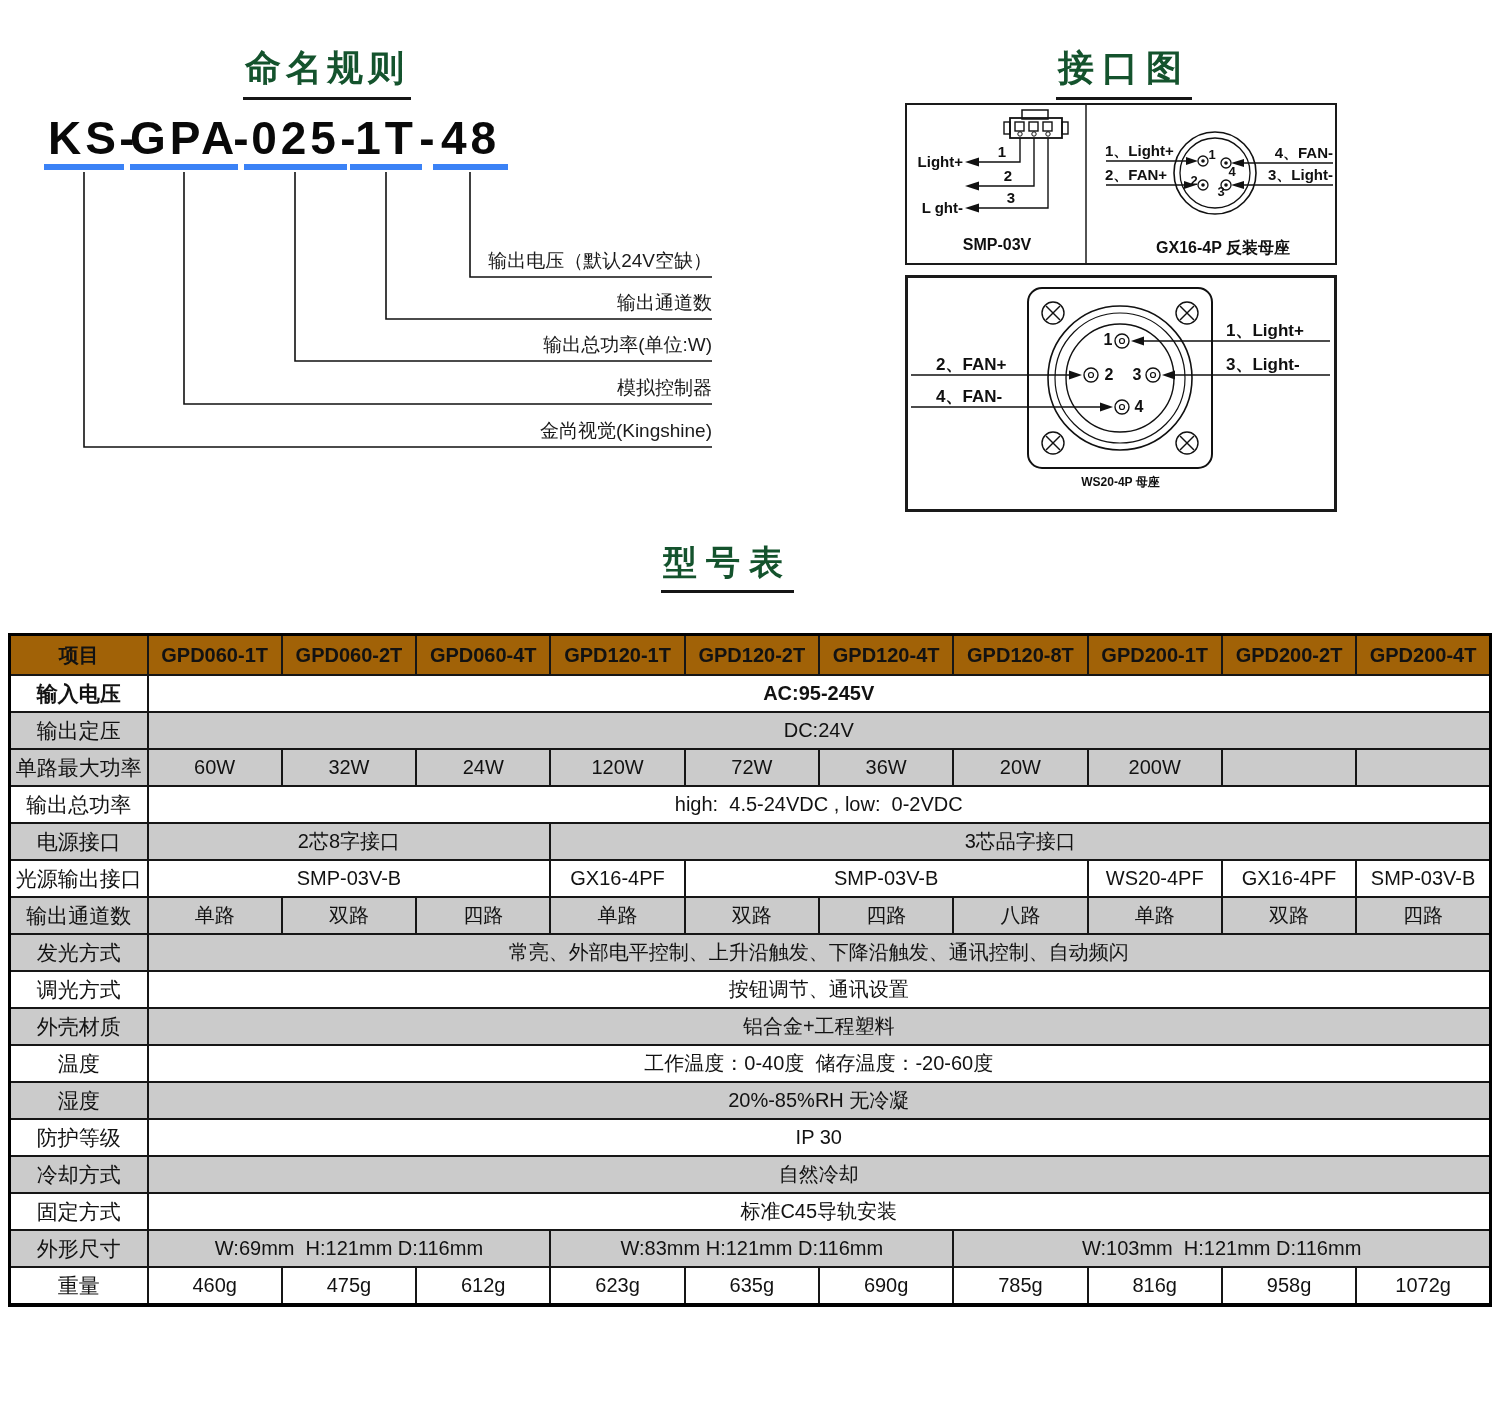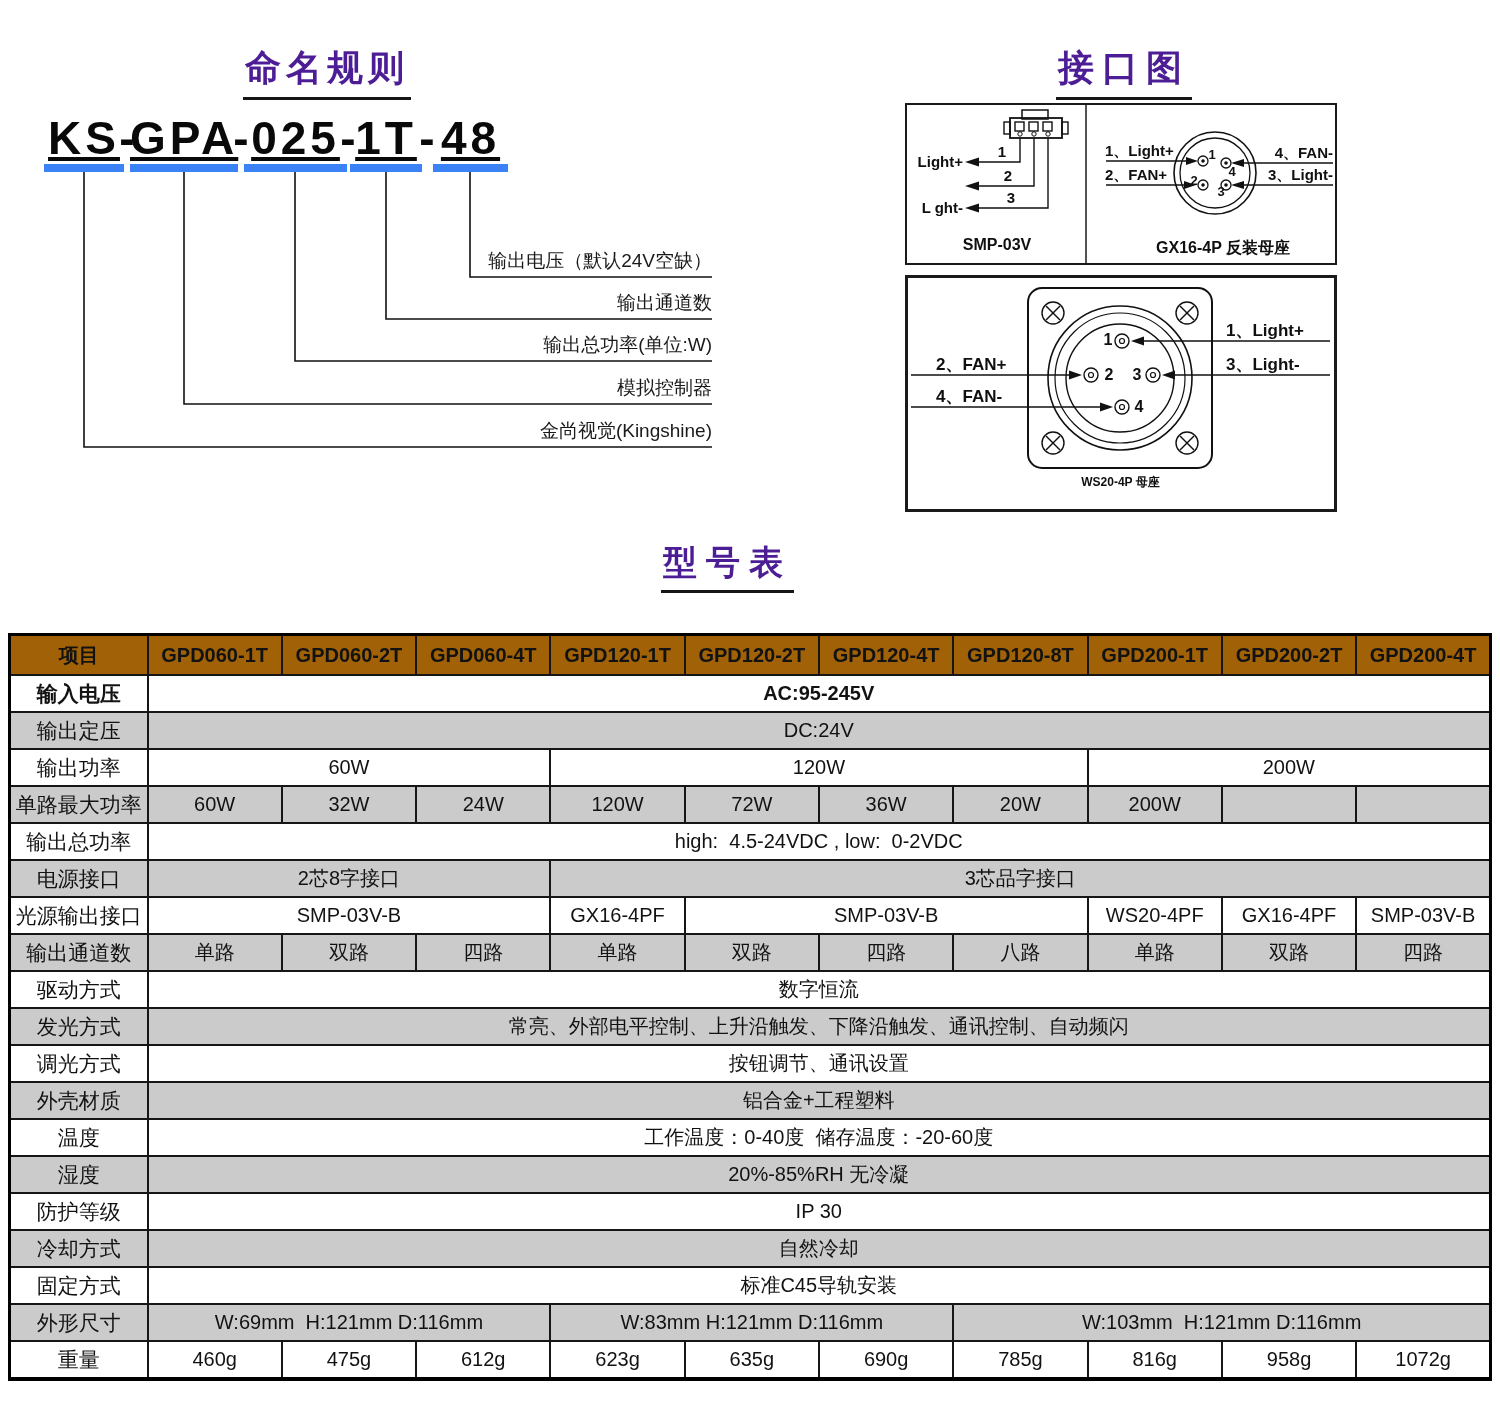--- a/index.html
+++ b/index.html
@@ -2,26 +2,26 @@
 <html><head>
 <meta charset="utf-8">
 <style>
   html,body{margin:0;padding:0;background:#fff;}
   .page{position:relative;width:1500px;height:1420px;background:#fff;overflow:hidden;
         font-family:"Liberation Sans","DejaVu Sans",sans-serif;color:#111;}
   .abs{position:absolute;}
 
   
   .sec-title{position:absolute;font-size:36px;font-weight:600;letter-spacing:5px;
-             color:#4c1d95;border-bottom:3px solid #161616;padding:0 2px 4px 2px;white-space:nowrap;}
+             color:#14532d;border-bottom:3px solid #161616;padding:0 2px 4px 2px;white-space:nowrap;}
 
   
   .model-seg{position:absolute;top:112px;height:52px;line-height:52px;text-align:center;
              font-size:46px;font-weight:bold;letter-spacing:4px;color:#090909;
-             border-bottom:8px solid #3b82f6;white-space:nowrap;text-decoration:underline;}
+             border-bottom:6px solid #3b82f6;white-space:nowrap;}
   .model-dash{position:absolute;top:112px;height:52px;line-height:52px;text-align:center;
               font-size:46px;font-weight:bold;color:#090909;white-space:nowrap;}
   .naming-label{position:absolute;width:362px;left:350px;text-align:right;font-size:19px;
                 color:#1a1a1a;white-space:nowrap;}
 
   
   .ifbox{position:absolute;background:#fff;}
   .ifbox svg{position:absolute;left:0;top:0;}
   .pinlabel{position:absolute;font-size:15px;font-weight:bold;color:#101010;white-space:nowrap;}
   .pinnum{position:absolute;font-size:15px;font-weight:bold;color:#101010;text-align:center;width:20px;}
@@ -223,26 +223,20 @@
       </thead>
       <tbody>
         <tr class="boldrow">
           <td class="lbl">输入电压</td>
           <td colspan="10">AC:95-245V</td>
         </tr>
         <tr class="gray">
           <td class="lbl">输出定压</td>
           <td colspan="10">DC:24V</td>
         </tr>
-        <tr>
-          <td class="lbl">输出功率</td>
-          <td colspan="3">60W</td>
-          <td colspan="4">120W</td>
-          <td colspan="3">200W</td>
-        </tr>
         <tr class="gray">
           <td class="lbl">单路最大功率</td>
           <td>60W</td>
           <td>32W</td>
           <td>24W</td>
           <td>120W</td>
           <td>72W</td>
           <td>36W</td>
           <td>20W</td>
           <td>200W</td>
@@ -273,24 +267,20 @@
           <td>双路</td>
           <td>四路</td>
           <td>单路</td>
           <td>双路</td>
           <td>四路</td>
           <td>八路</td>
           <td>单路</td>
           <td>双路</td>
           <td>四路</td>
         </tr>
-        <tr>
-          <td class="lbl">驱动方式</td>
-          <td colspan="10">数字恒流</td>
-        </tr>
         <tr class="gray">
           <td class="lbl">发光方式</td>
           <td colspan="10">常亮、外部电平控制、上升沿触发、下降沿触发、通讯控制、自动频闪</td>
         </tr>
         <tr>
           <td class="lbl">调光方式</td>
           <td colspan="10">按钮调节、通讯设置</td>
         </tr>
         <tr class="gray">
           <td class="lbl">外壳材质</td>

